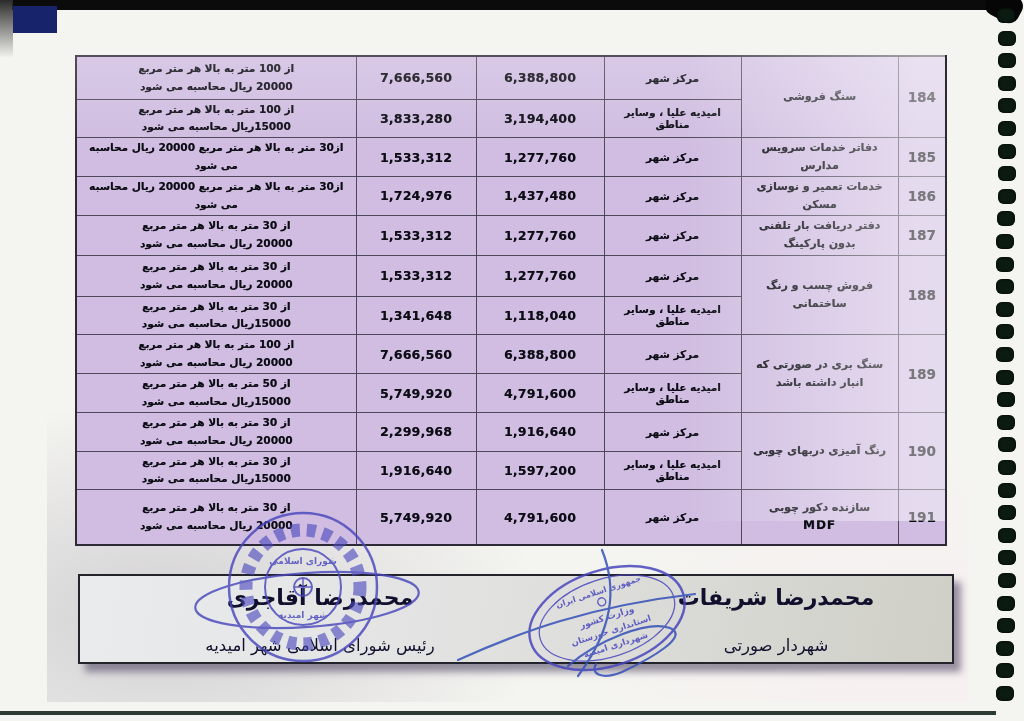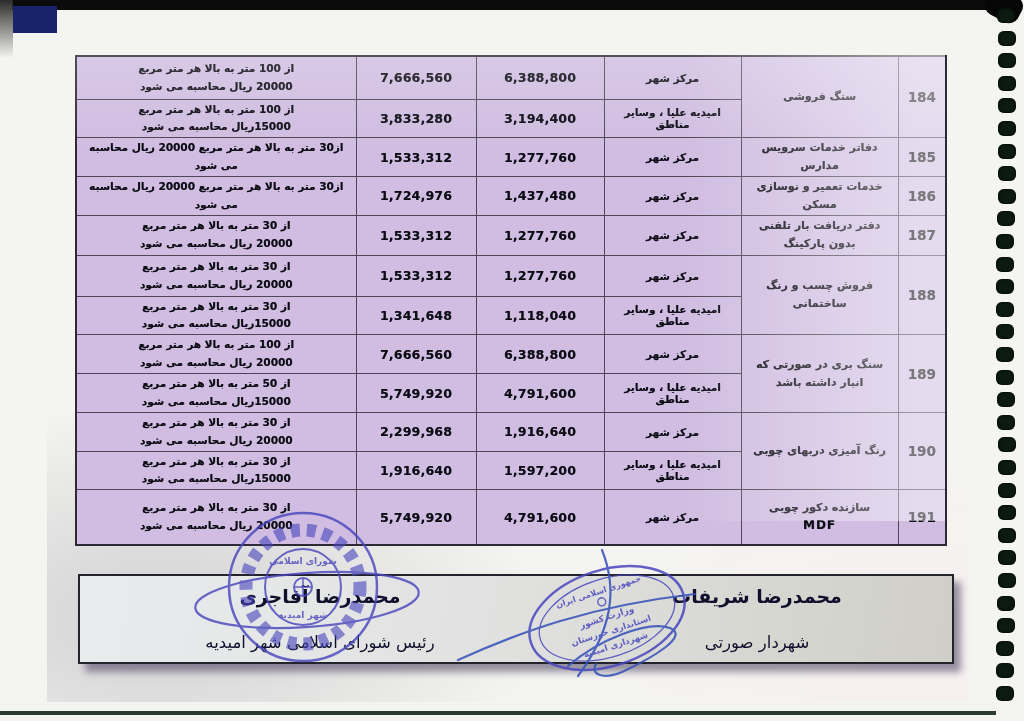--- a/index.html
+++ b/index.html
@@ -41,23 +41,23 @@
   #tariff-table td{text-shadow:0.3px 0.3px 0.3px rgba(10,10,20,0.55);}
   #table-light-overlay{position:absolute;left:75px;top:55px;width:870px;height:466px;pointer-events:none;
     background:linear-gradient(90deg, rgba(0,0,0,0) 70%, rgba(255,255,255,0.45) 97%),
                linear-gradient(180deg, rgba(255,255,255,0.18), rgba(0,0,0,0) 20%);}
 
   
   #sig-band{position:absolute;left:78px;top:574px;width:872px;height:86px;
     background:linear-gradient(100deg,#eaebed 0%,#e0e1df 50%,#cfcfc7 100%);
     border:2px solid #23232b;box-shadow:7px 8px 7px rgba(55,45,80,0.5);}
   .sig-block{position:absolute;text-align:center;color:#10102c;direction:rtl;}
-  .sig-name{font-size:19px;font-weight:bold;}
+  .sig-name{font-size:22px;font-weight:bold;}
   .sig-title{font-size:16.5px;font-weight:normal;margin-top:26px;}
-  #sig-right{right:75px;top:9px;width:240px;}
+  #sig-right{right:56px;top:9px;width:240px;}
   #sig-left{left:55px;top:9px;width:370px;}
 
   
   #stamps{position:absolute;left:150px;top:498px;width:640px;height:210px;pointer-events:none;}
 </style>
 </head>
 <body>
 
 <div id="scan">
 

